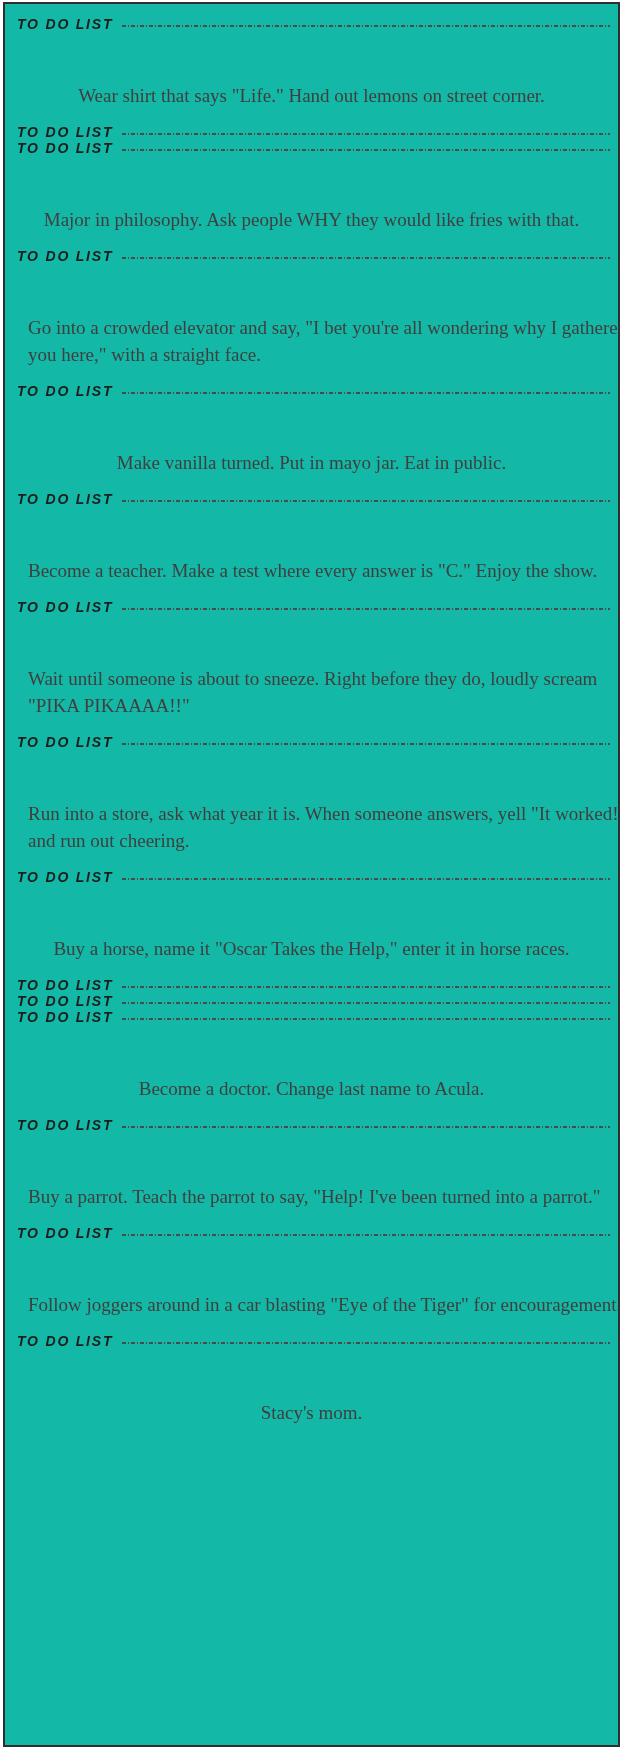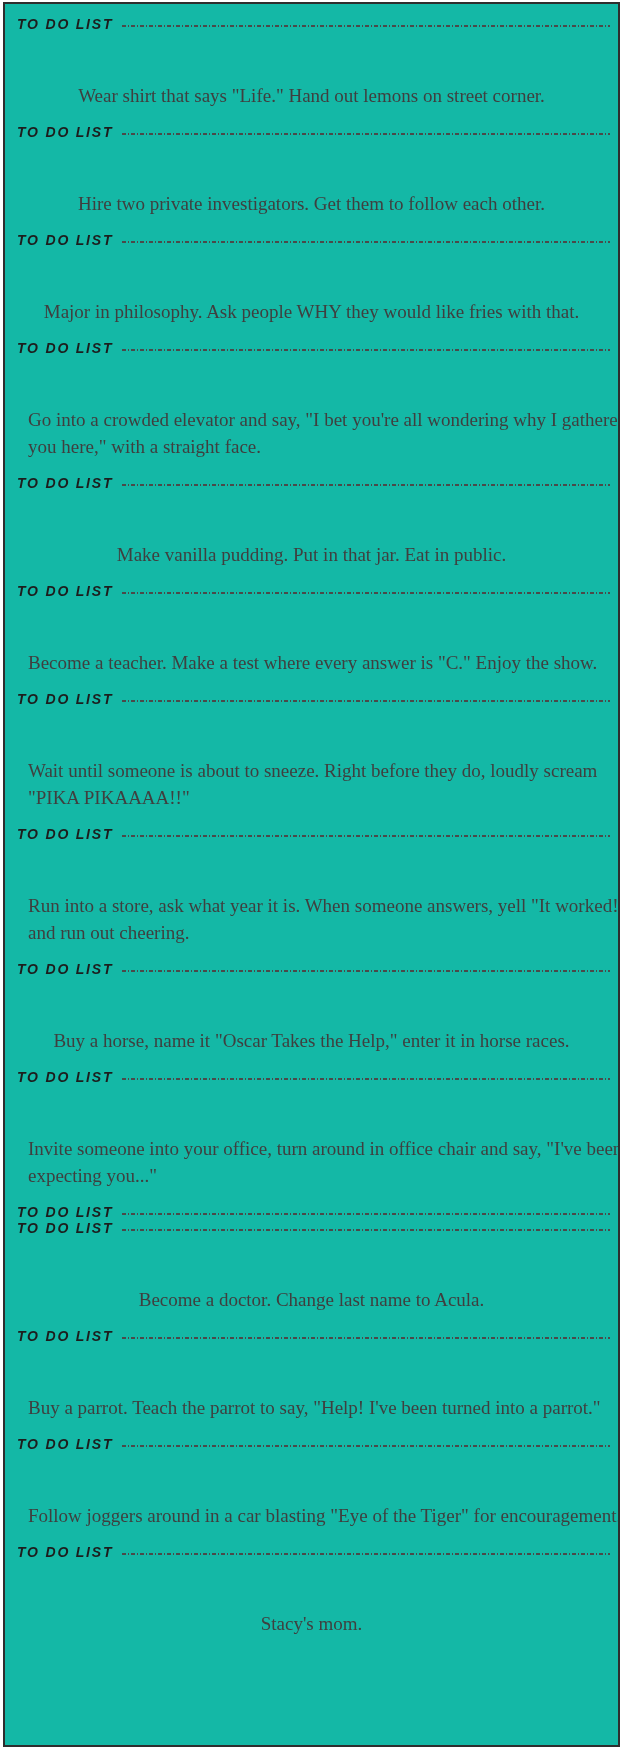--- a/index.html
+++ b/index.html
@@ -89,25 +89,20 @@
             <div class="line">Wear shirt that says "Life." Hand out lemons on street corner.</div>
           </div>
     </div>
   </div>
 
   <div class="section">
     <div class="header-row">
       <span class="header-label">TO DO LIST</span>
       <span class="dashed-rule"></span>
     </div>
-    <div class="item-wrap">
-      <div class="item">
-            <div class="line">Hire two private investigators. Get them to follow each other.</div>
-          </div>
-    </div>
   </div>
 
   <div class="section">
     <div class="header-row">
       <span class="header-label">TO DO LIST</span>
       <span class="dashed-rule"></span>
     </div>
     <div class="item-wrap">
       <div class="item">
             <div class="line">Major in philosophy. Ask people WHY they would like fries with that.</div>
@@ -128,21 +123,21 @@
     </div>
   </div>
 
   <div class="section">
     <div class="header-row">
       <span class="header-label">TO DO LIST</span>
       <span class="dashed-rule"></span>
     </div>
     <div class="item-wrap">
       <div class="item">
-            <div class="line">Make vanilla pudding. Put in that jar. Eat in public.</div>
+            <div class="line">Make vanilla turned. Put in mayo jar. Eat in public.</div>
           </div>
     </div>
   </div>
 
   <div class="section">
     <div class="header-row">
       <span class="header-label">TO DO LIST</span>
       <span class="dashed-rule"></span>
     </div>
     <div class="item-wrap">
@@ -188,26 +183,20 @@
             <div class="line">Buy a horse, name it "Oscar Takes the Help," enter it in horse races.</div>
           </div>
     </div>
   </div>
 
   <div class="section">
     <div class="header-row">
       <span class="header-label">TO DO LIST</span>
       <span class="dashed-rule"></span>
     </div>
-    <div class="item-wrap">
-      <div class="item multi">
-            <div class="line">Invite someone into your office, turn around in office chair and say, "I've been</div>
-            <div class="line">expecting you..."</div>
-          </div>
-    </div>
   </div>
 
   <div class="section">
     <div class="header-row">
       <span class="header-label">TO DO LIST</span>
       <span class="dashed-rule"></span>
     </div>
   </div>
 
   <div class="section">

